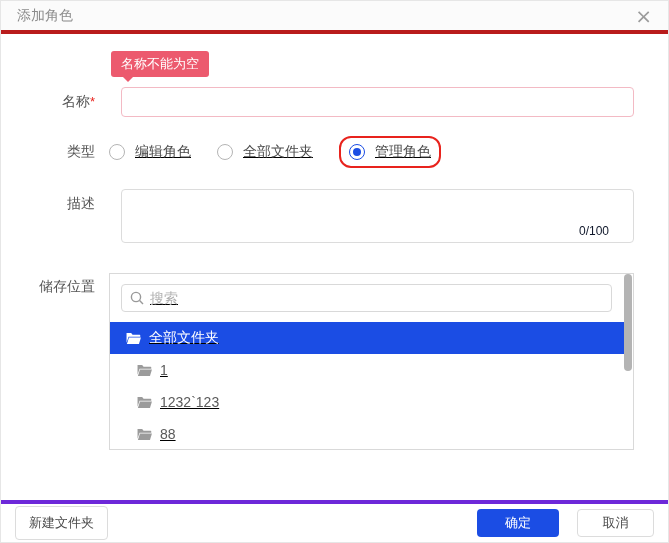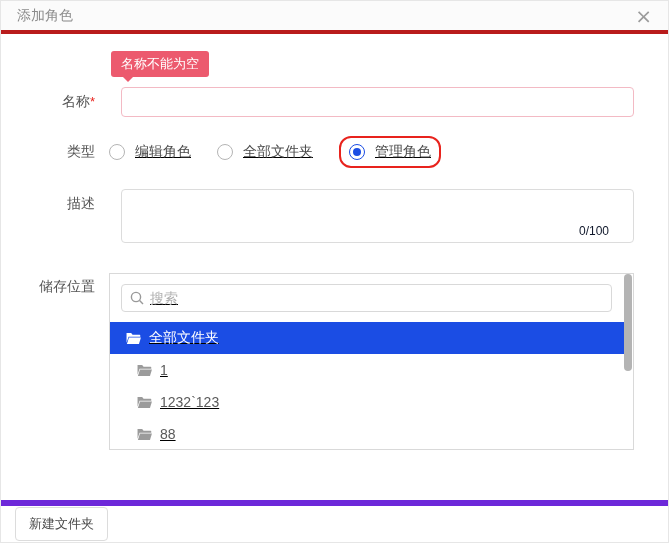--- a/index.html
+++ b/index.html
@@ -83,21 +83,21 @@
   .frow.lv1 { padding-left:27px; }
   .frow.sel { background:#1b4de4; color:#fff; }
   .frow.sel .ficon { color:#fff; }
   .sb-thumb {
     position:absolute; top:0; right:1px; width:8px; height:97px;
     background:#b4b4b4; border-radius:4px; cursor:pointer;
   }
   
   .ftr {
     position:absolute; left:0; right:0; bottom:0; height:42px;
-    border-top:6px solid #6d28d9; background:#fff;
+    border-top:4px solid #6d28d9; background:#fff;
     display:flex; align-items:center; justify-content:space-between; padding:0 14px;
   }
   .btn { font-size:13px; border-radius:4px; cursor:pointer; font-family:inherit; }
   .btn-outline { background:#fff; border:1px solid #dcdcdc; color:#4a4a4a; padding:7px 13px; }
   .ftr-right { display:flex; align-items:center; }
   .btn-primary { background:#1b4de4; border:none; color:#fff; width:82px; height:28px; }
   .btn-cancel { background:#fff; border:1px solid #dcdcdc; color:#4a4a4a; width:77px; height:28px; margin-left:18px; }
 </style>
 </head>
 <body>
@@ -203,15 +203,19 @@
           </div>
           <div class="sb-thumb"></div>
         </div>
       </div>
     </div>
 
   </div>
 
   <div class="ftr">
     <button class="btn btn-outline">新建文件夹</button>
+    <div class="ftr-right">
+      <button class="btn btn-primary">确定</button>
+      <button class="btn btn-cancel">取消</button>
+    </div>
   </div>
 
 </div>
 
 </body></html>

